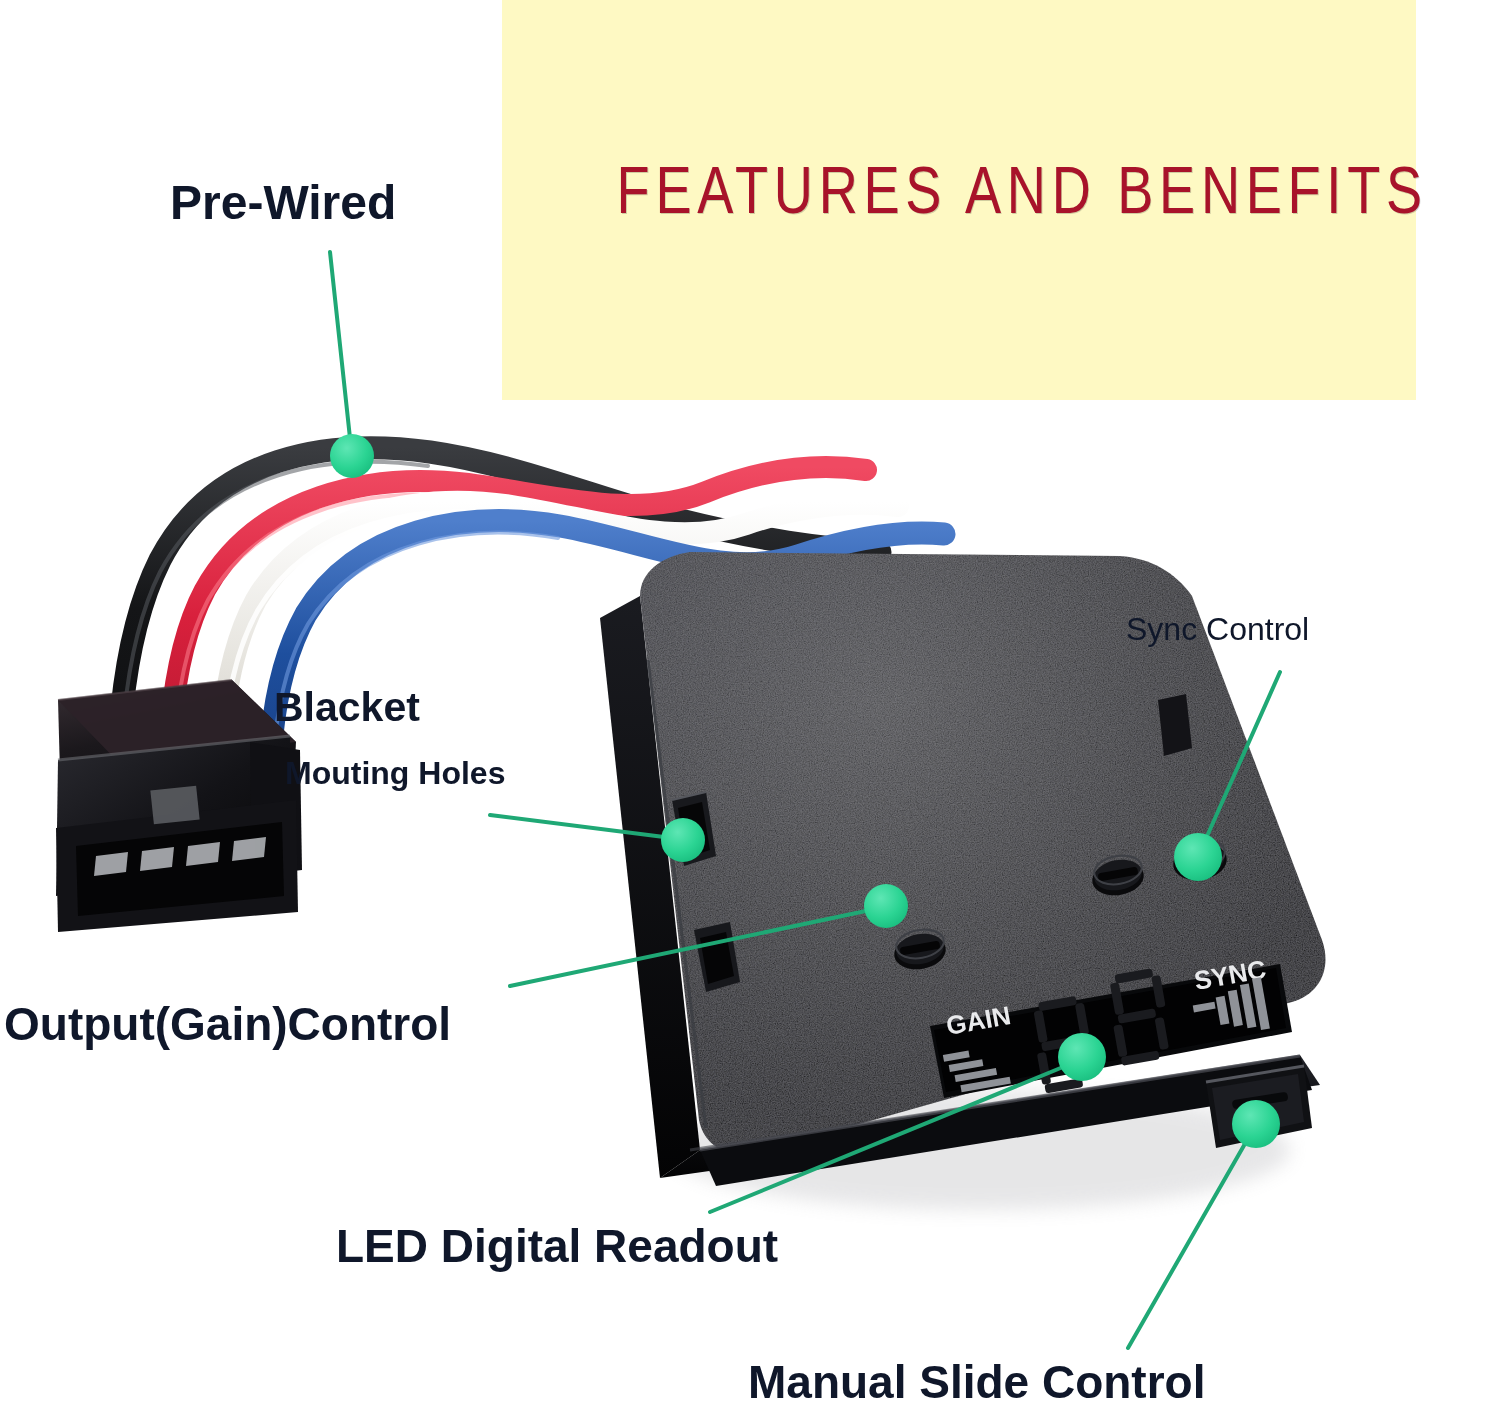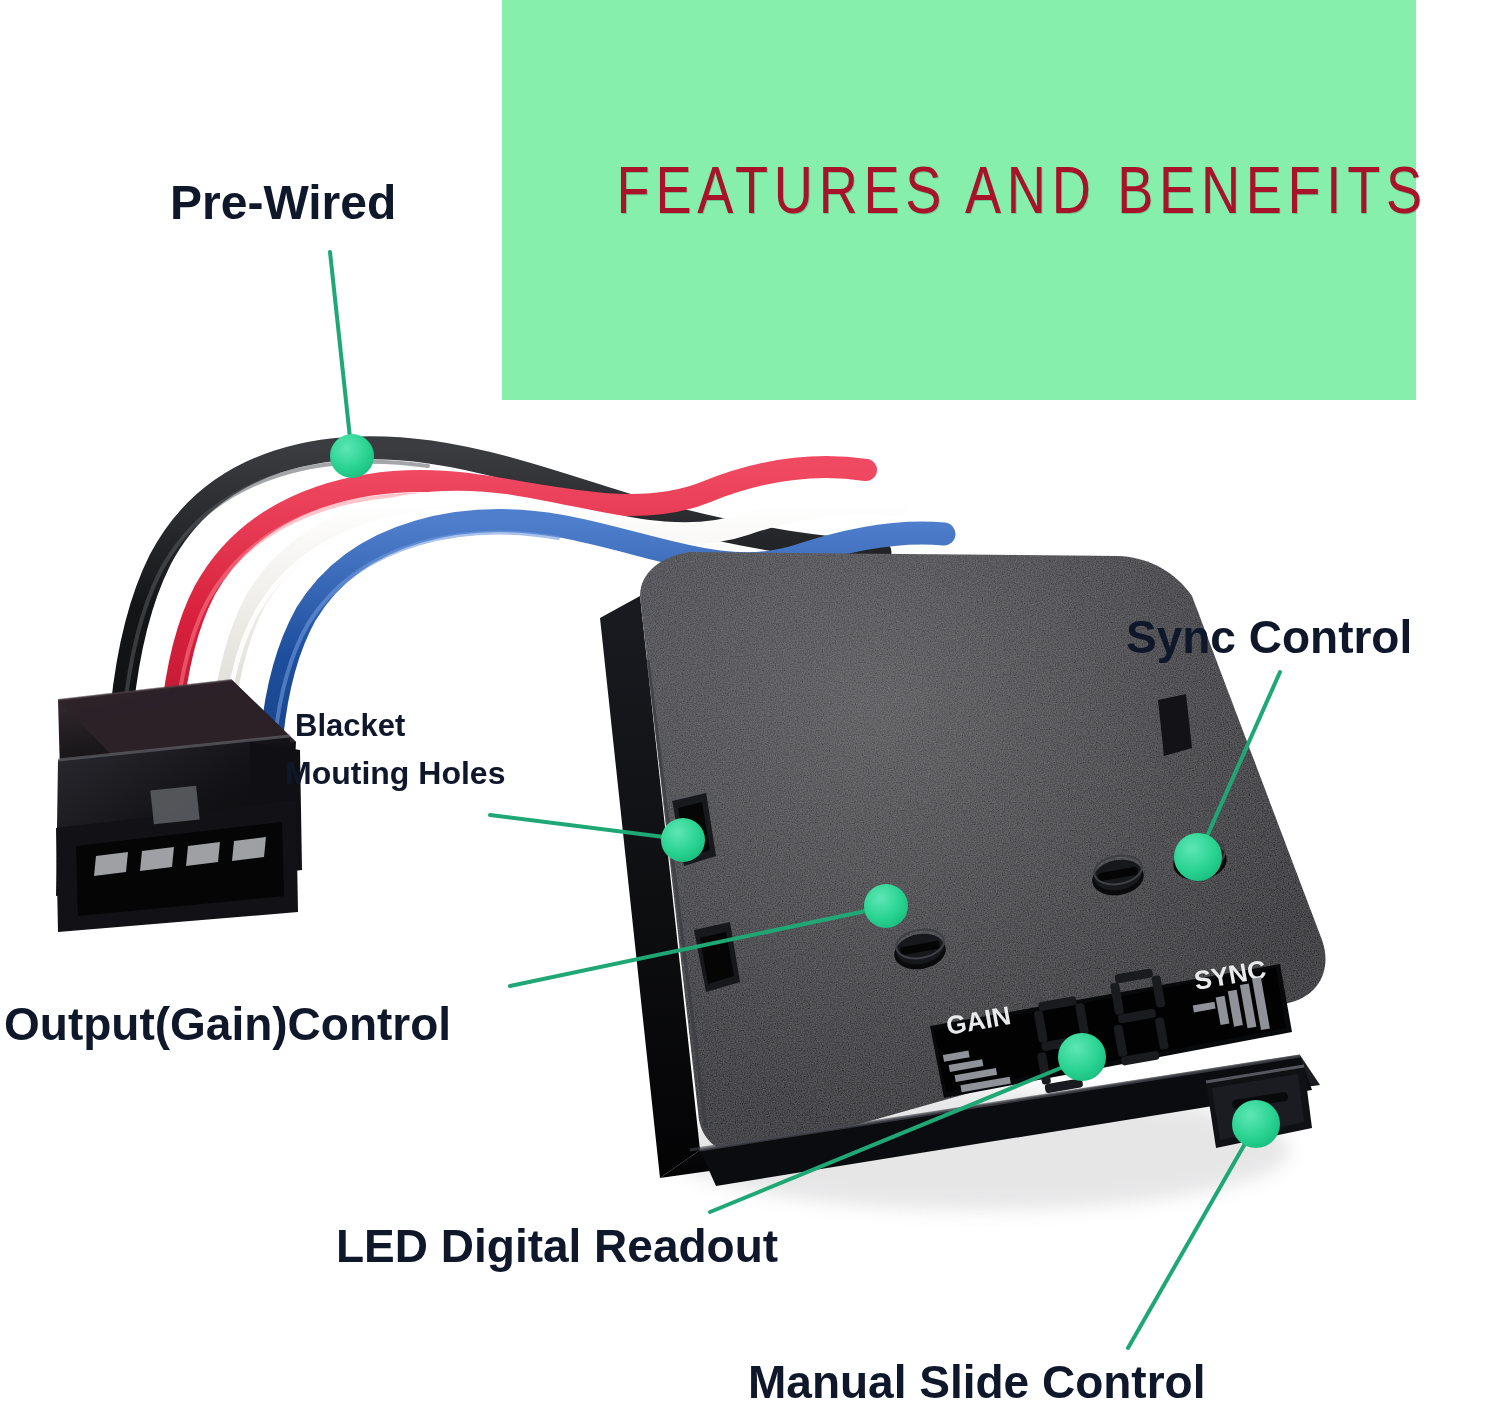--- a/index.html
+++ b/index.html
@@ -16,21 +16,21 @@
     font-family: "Liberation Sans", sans-serif;
   }
 
   
   .banner {
     position: absolute;
     left: 502px;
     top: 0;
     width: 914px;
     height: 400px;
-    background: #86efac;
+    background: #fef9c3;
   }
   .banner-title {
     position: absolute;
     left: 30px;
     top: 152px;
     width: 940px;
     text-align: center;
     color: #a8132a;
     font-family: "Liberation Sans Narrow", "Liberation Sans", sans-serif;
     font-size: 66px;
@@ -44,25 +44,25 @@
 
   
   .label {
     position: absolute;
     color: #0f172a;
     white-space: nowrap;
     line-height: 1.05;
   }
 
   #lbl-pre-wired      { left: 170px;  top: 178px;  font-size: 48px; font-weight: 700; }
-  #lbl-blacket        { left: 295px;  top: 686px;  font-size: 31px; font-weight: 600; margin-top: 24px; }
+  #lbl-blacket        { left: 274px;  top: 686px;  font-size: 41px; font-weight: 600; }
   #lbl-mouting        { left: 285px;  top: 757px;  font-size: 32px; font-weight: 600; }
   #lbl-output-gain    { left: 4px;    top: 1000px; font-size: 46px; font-weight: 600; }
   #lbl-led-readout    { left: 336px;  top: 1222px; font-size: 46px; font-weight: 700; }
-  #lbl-sync-control   { left: 1126px; top: 613px;  font-size: 46px; font-weight: 700; }
+  #lbl-sync-control   { left: 1126px; top: 613px;  font-size: 32px; font-weight: 400; }
   #lbl-manual-slide   { left: 748px;  top: 1358px; font-size: 46px; font-weight: 700; }
 
   
   #photo-svg, #anno-svg {
     position: absolute;
     left: 0; top: 0;
     width: 1500px;
     height: 1404px;
   }
   #anno-svg { pointer-events: none; }

